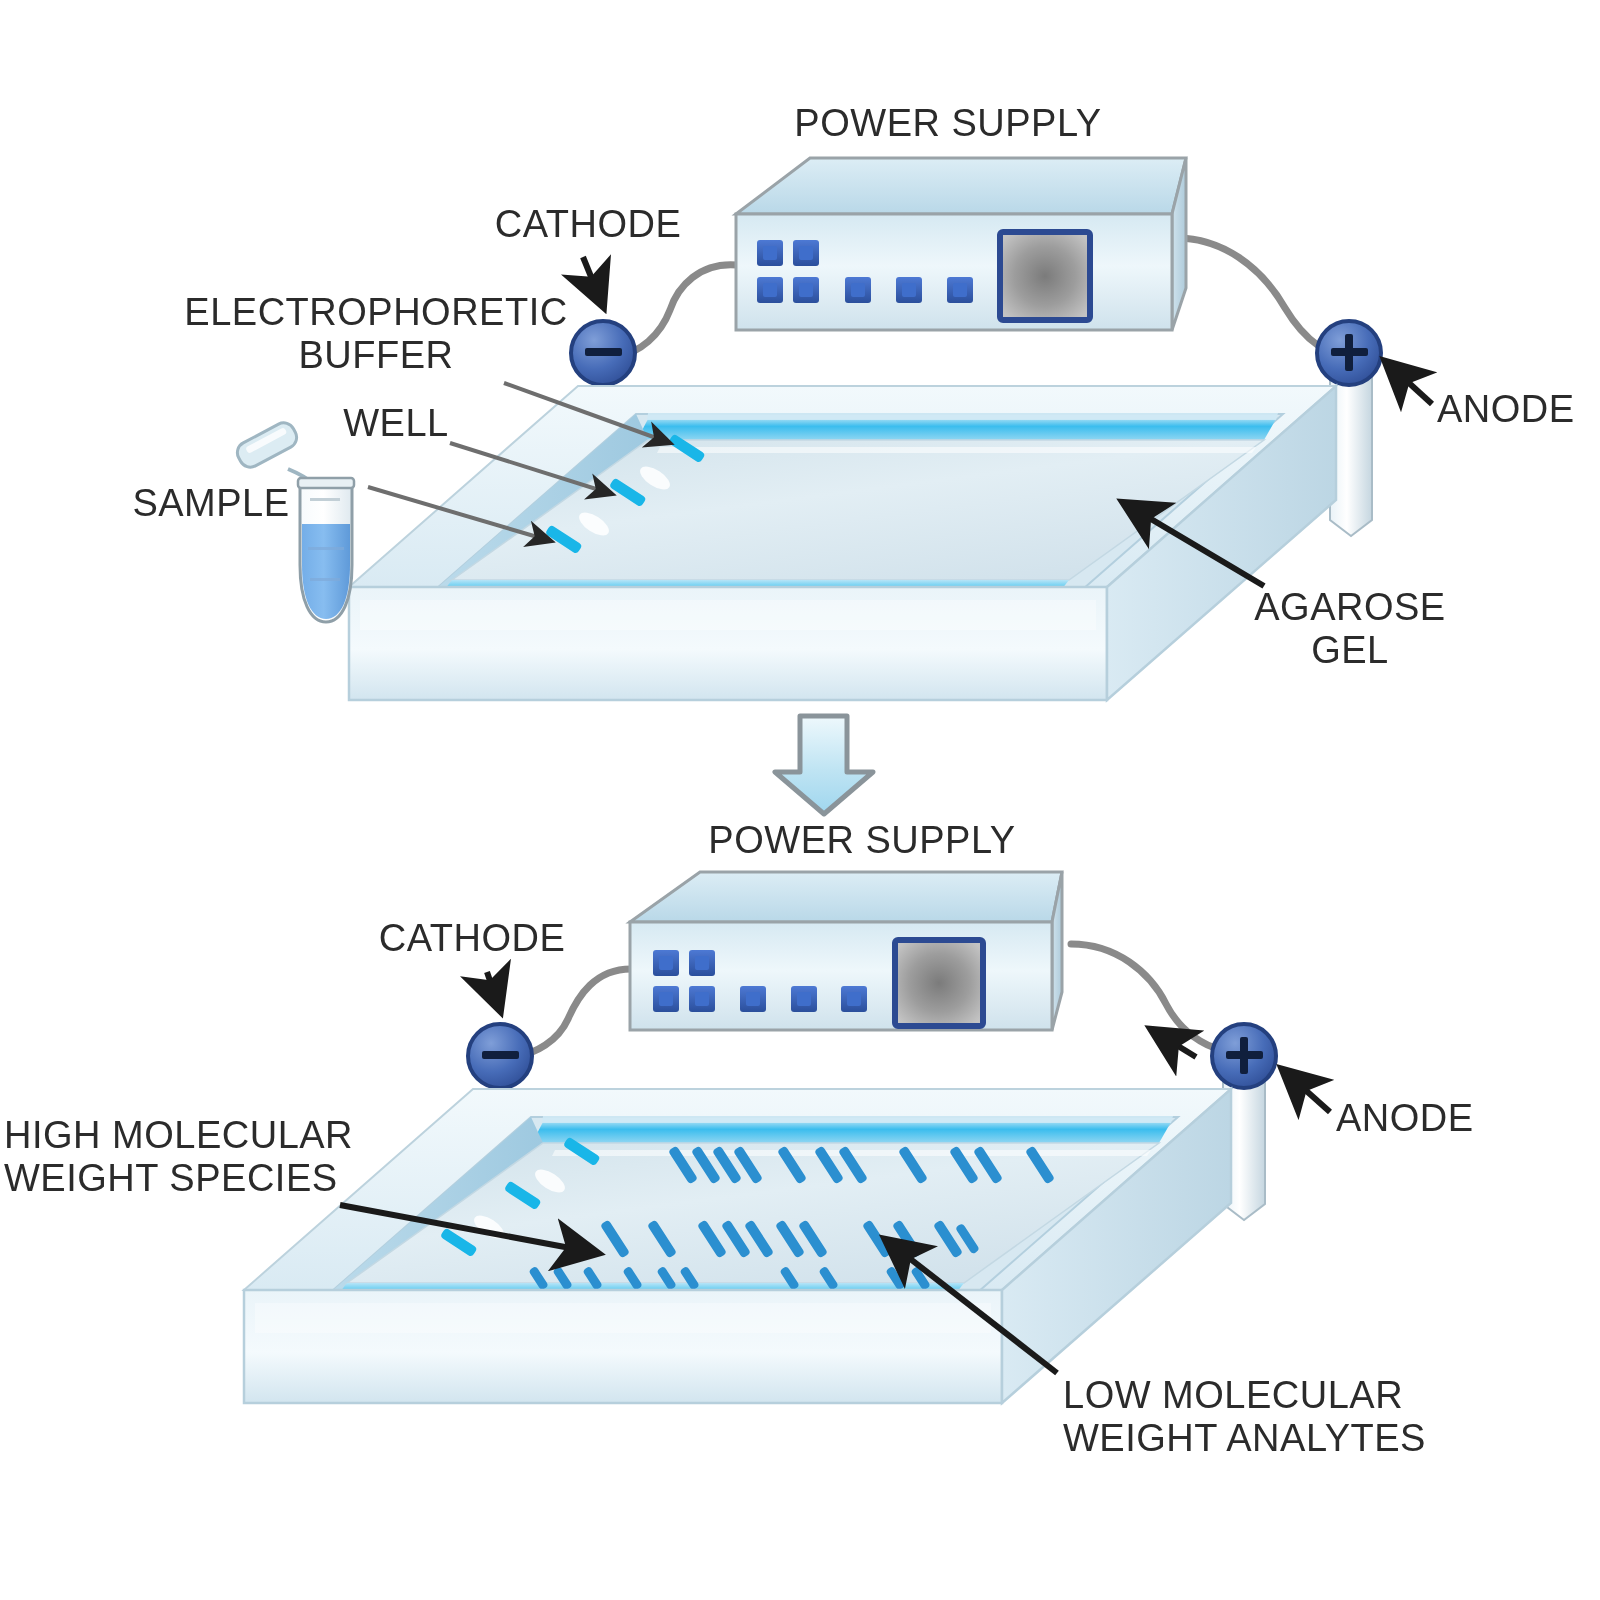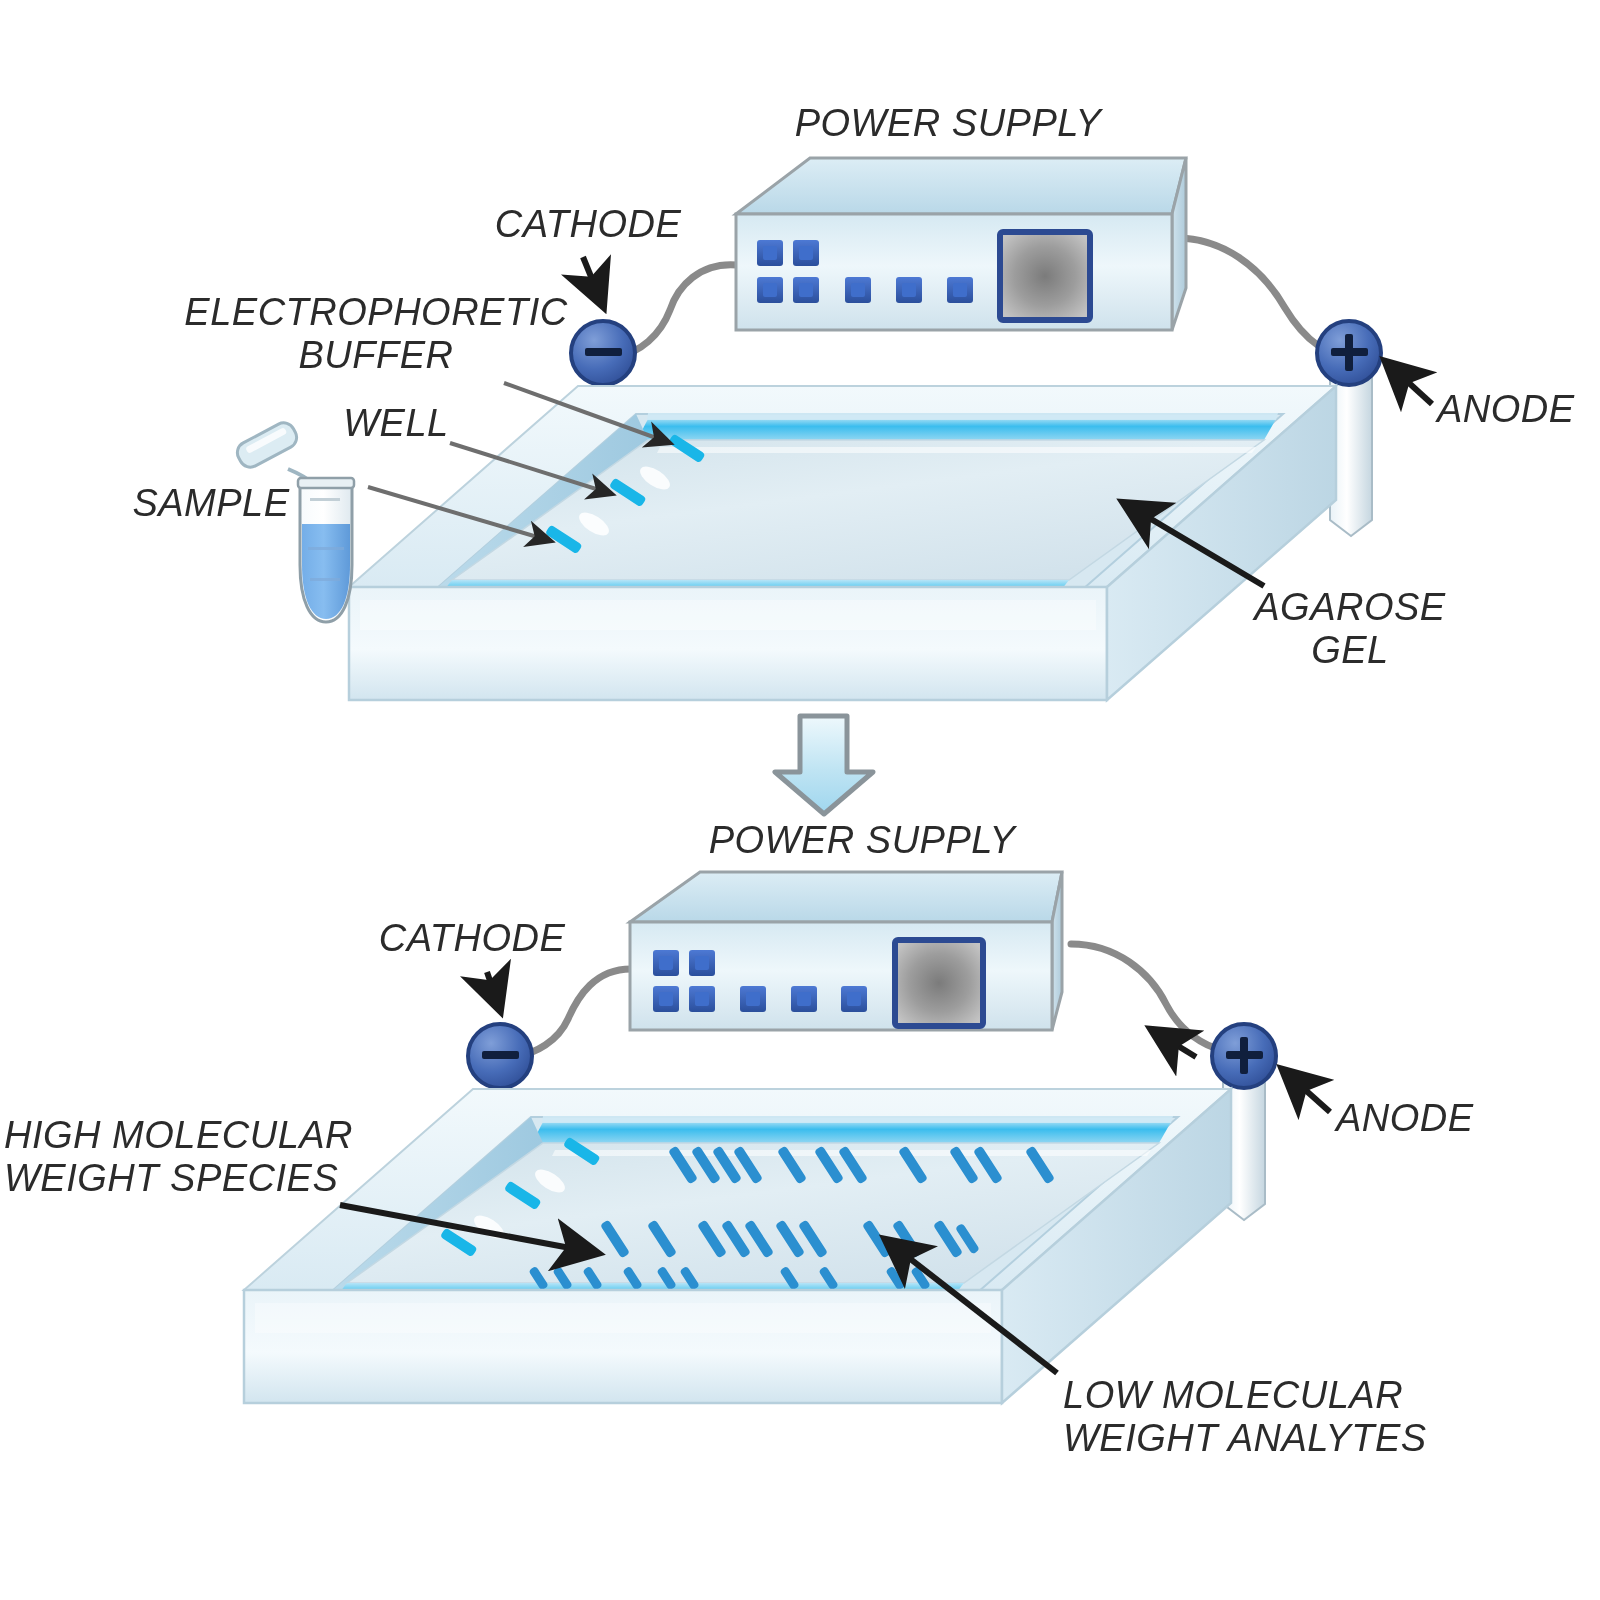--- a/index.html
+++ b/index.html
@@ -12,21 +12,20 @@
     height: 1600px;
     position: relative;
     overflow: hidden;
     font-family: "Liberation Sans", sans-serif;
   }
   #stage {
     position: absolute;
     left: 0; top: 0;
     width: 1420px;
     height: 1600px;
-    font-style: italic;
   }
   #stage > svg {
     display: block;
     width: 1600px;
     height: 1600px;
   }
   .lbl {
     font-family: "Liberation Sans", sans-serif;
     fill: #2b2b2b;
     font-size: 38px;

